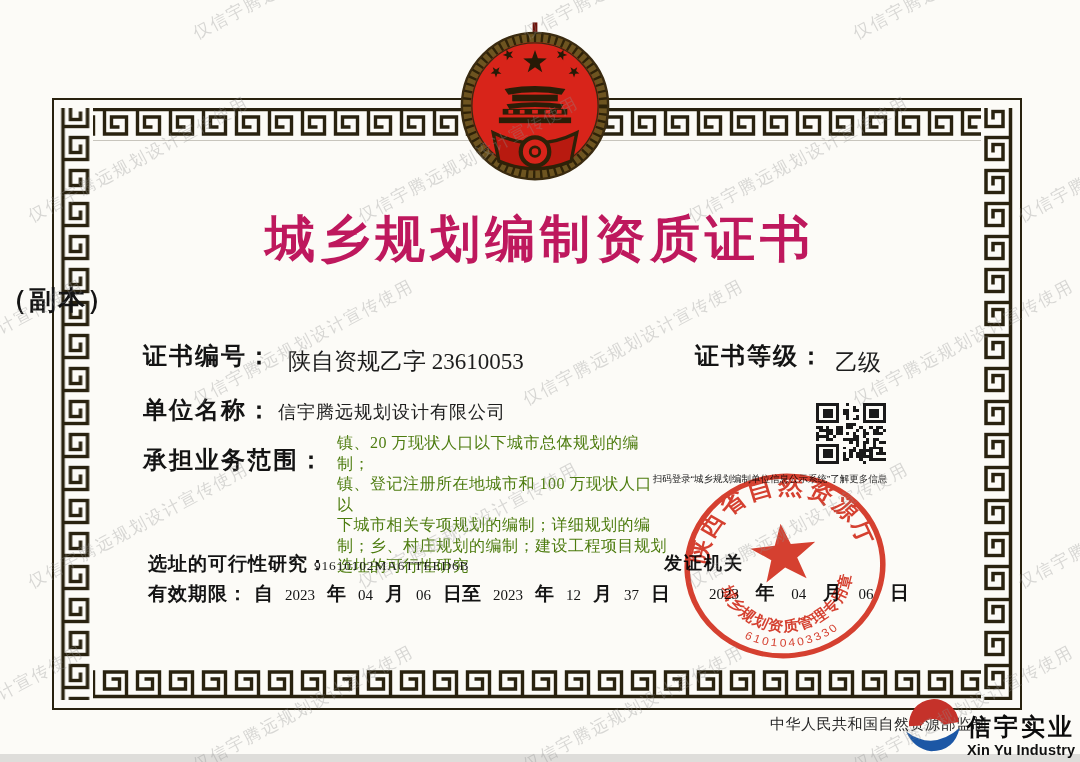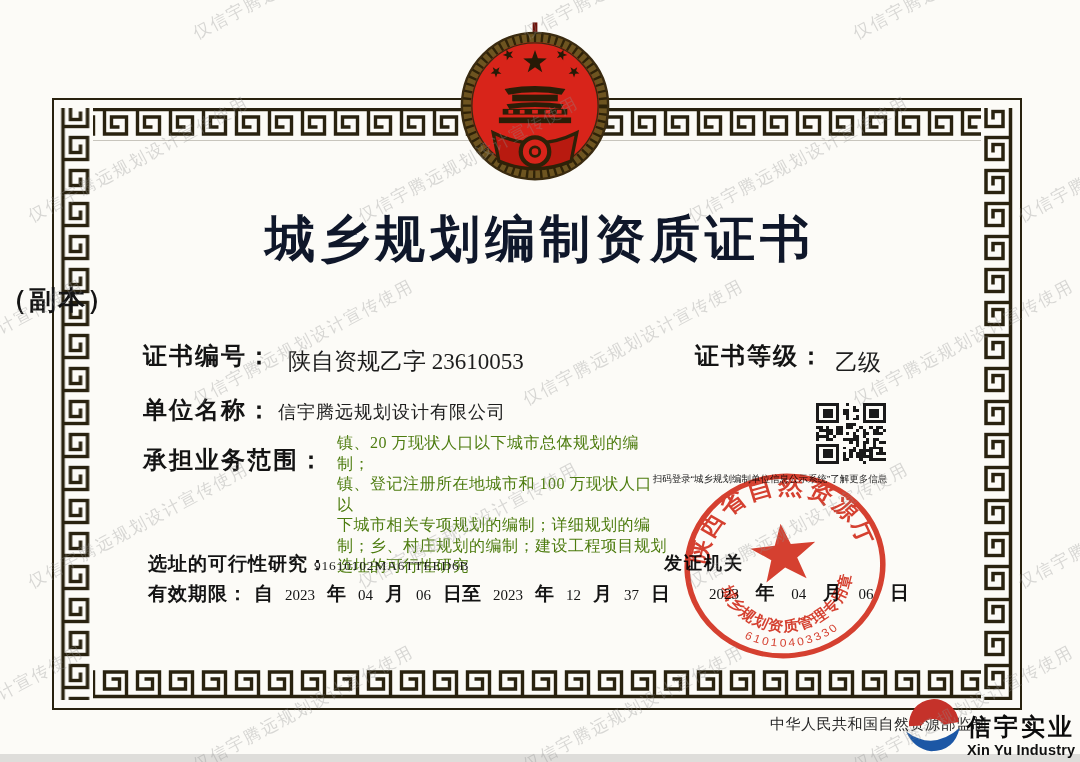--- a/index.html
+++ b/index.html
@@ -5,21 +5,21 @@
   html,body{margin:0;padding:0;}
   body{width:1080px;height:762px;position:relative;overflow:hidden;background:#fcfbf7;
        font-family:"Liberation Sans",sans-serif;color:#141414;}
   
   .frame-line{position:absolute;left:52px;top:98px;width:966px;height:608px;border:2px solid #29220f;z-index:1;}
   .border-svg{position:absolute;left:0;top:0;z-index:1;}
   
   .emblem{position:absolute;left:459px;top:21px;width:152px;height:172px;z-index:3;}
   
   .title{position:absolute;left:0;top:206px;width:1080px;text-align:center;font-size:50px;font-weight:800;
-         letter-spacing:5px;color:#0f172a;z-index:2;}
+         letter-spacing:5px;color:#be185d;z-index:2;}
   .subtitle{position:absolute;left:0;top:282px;width:1080px;text-align:left;font-size:27px;font-weight:700;
             letter-spacing:2px;z-index:2;}
   
   .lbl{position:absolute;font-weight:700;color:#141414;z-index:2;white-space:nowrap;}
   .val{position:absolute;font-family:"Liberation Serif",serif;color:#1d1d1d;z-index:2;white-space:nowrap;}
   .lbl-lg{font-size:24px;letter-spacing:2px;}
   .scope-text{position:absolute;left:337px;top:433px;width:330px;font-family:"Liberation Serif",serif;
               font-size:16px;line-height:20.5px;letter-spacing:.5px;white-space:pre-line;z-index:2;color:#4d7c0f;}
   
   .qr{position:absolute;left:816px;top:403px;width:70px;height:61px;z-index:2;}

